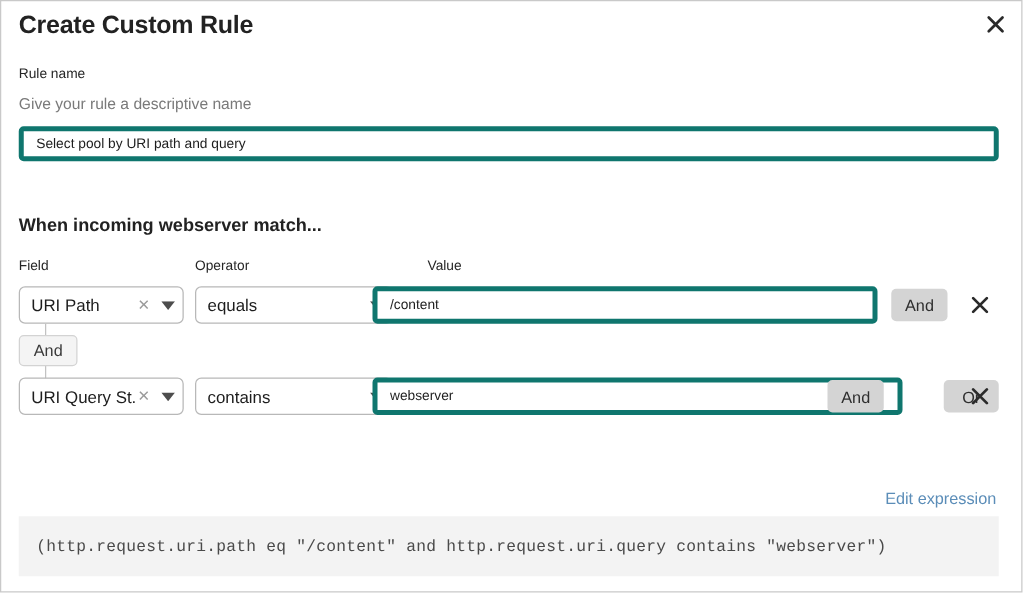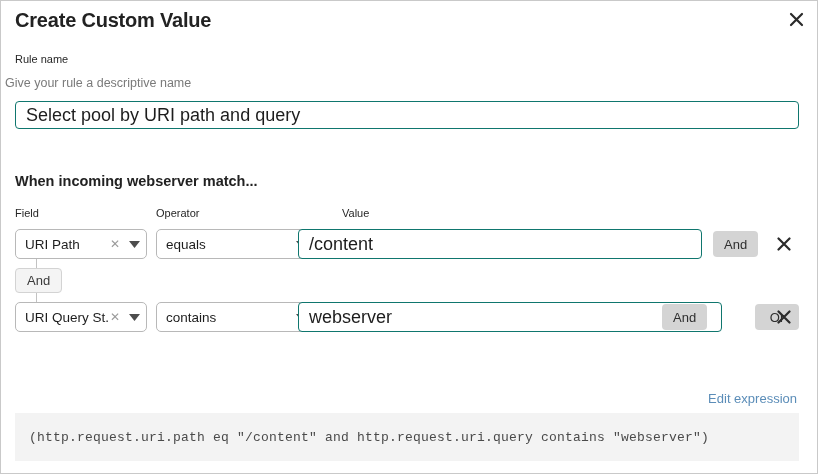--- a/index.html
+++ b/index.html
@@ -52,30 +52,30 @@
     position: absolute;
     font-size: 11px;
     color: #262626;
   }
   .field-hint {
     position: absolute;
     font-size: 12.5px;
     color: #7a7a7a;
   }
   .rule-name-label { left: 14px; top: 52px; }
-  .rule-name-hint  { left: 4px; top: 75px; }
+  .rule-name-hint  { left: 14px; top: 75px; }
 
   .text-input {
     position: absolute;
     box-sizing: border-box;
-    border: 1px solid #0f766e;
+    border: 4px solid #0f766e;
     border-radius: 4px;
     background: #ffffff;
     font-family: "Liberation Sans", sans-serif;
-    font-size: 18px;
+    font-size: 11px;
     color: #1d1d1d;
     padding: 0 10px;
     display: flex;
     align-items: center;
     outline: none;
   }
   .rule-name-input {
     left: 14px;
     top: 100px;
     width: 784px;
@@ -248,21 +248,21 @@
     padding-left: 14px;
     white-space: pre;
     letter-spacing: 0.2px;
   }
 </style>
 </head>
 <body>
 
 <div class="dialog">
 
-  <div class="dialog-title">Create Custom Value</div>
+  <div class="dialog-title">Create Custom Rule</div>
 
   <div class="close-icon">
     <svg width="15" height="15" viewBox="0 0 15 15" aria-hidden="true">
       <path d="M2 2 L13 13 M13 2 L2 13" stroke="#2b2b2b" stroke-width="2.2" stroke-linecap="round"></path>
     </svg>
   </div>
 
   <div class="field-label rule-name-label">Rule name</div>
   <div class="field-hint rule-name-hint">Give your rule a descriptive name</div>
   <div class="text-input rule-name-input" title="Rule name">Select pool by URI path and query</div>

